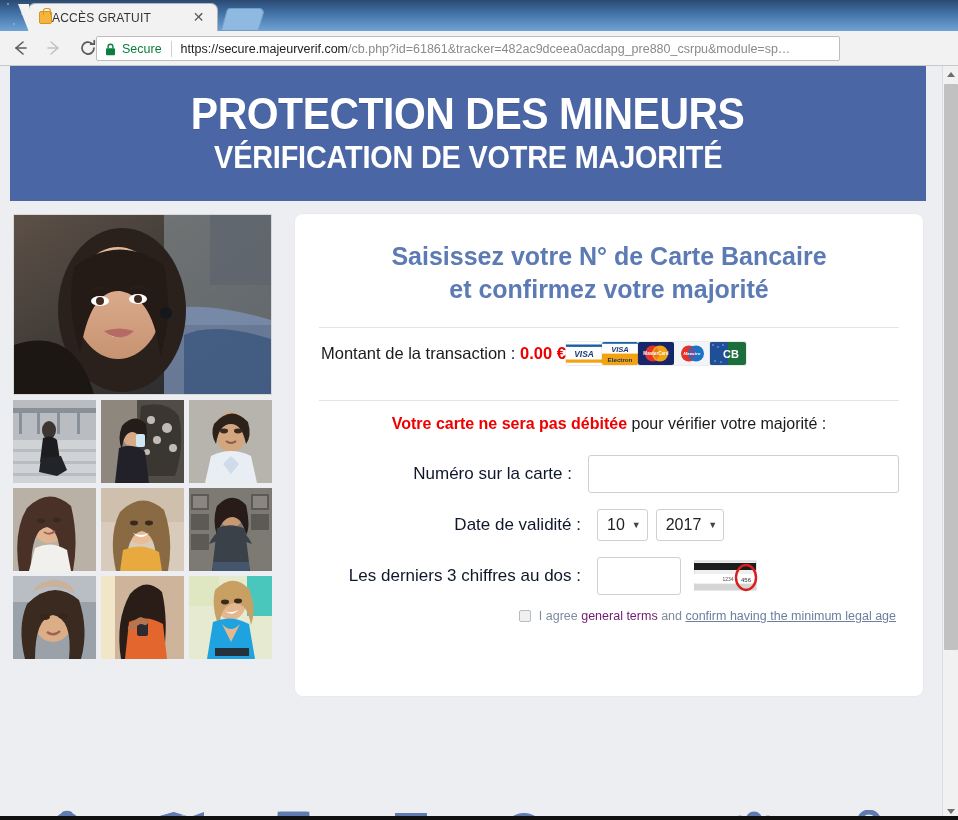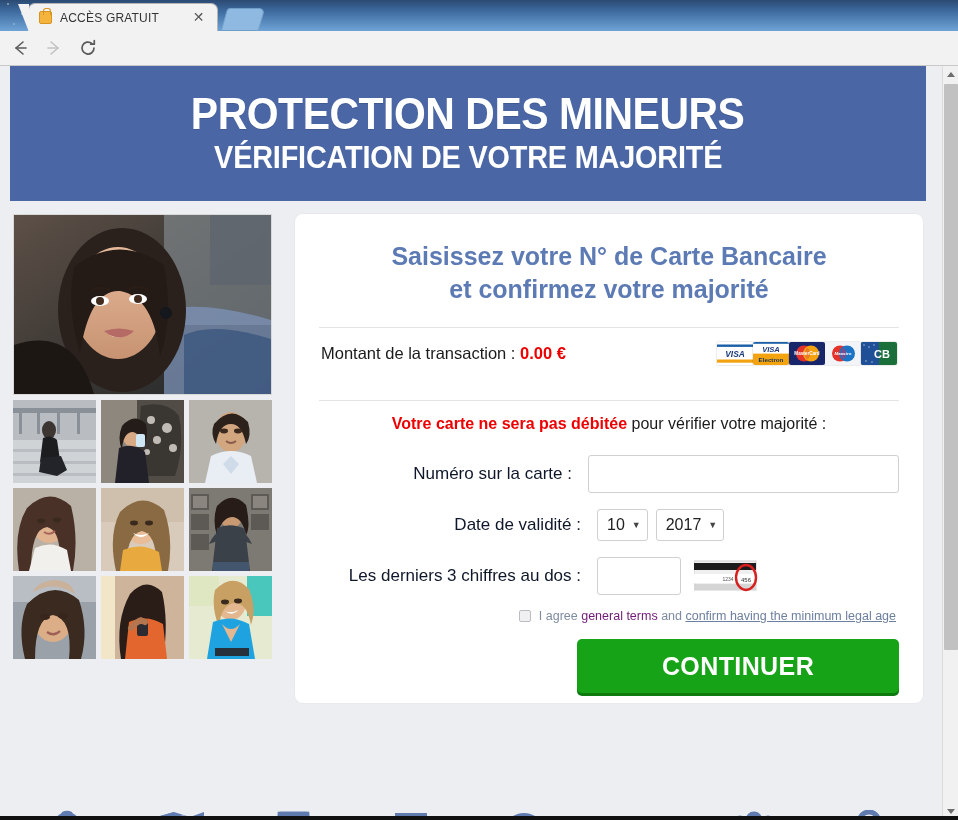--- a/index.html
+++ b/index.html
@@ -47,21 +47,21 @@
   }
   .tab-fav {
     width:13px;height:13px;border-radius:2px;flex:0 0 auto;
     background:#f5b43c; border:1px solid #d89422; position:relative;
   }
   .tab-fav::before{
     content:""; position:absolute; left:3px; top:-4px; width:6px;height:6px;
     border:1.5px solid #d89422; border-bottom:none; border-radius:3px 3px 0 0;
   }
   .tab-title {
-    font-size:12px; color:#333; margin-left:8px; white-space:nowrap;
+    font-size:12px; color:#333; white-space:nowrap;
     letter-spacing:.2px;
   }
   .tab-close {
     position:absolute; right:12px; top:7px; width:13px;height:13px;
     font-size:14px; line-height:12px; color:#5a5a5a; text-align:center;
     font-family:"Liberation Sans",sans-serif;
   }
   .newtab {
     position:absolute; left:224px; top:8px; width:38px; height:23px;
     background:#8fb9e0; border:1px solid #6f9ec8;
@@ -137,21 +137,21 @@
     margin-left:21px; width:628px; background:#fff; border-radius:8px;
     padding:26px 24px 10px 24px; min-height:482px;
     box-shadow:0 0 0 1px rgba(0,0,0,.02);
   }
   .card h1 {
     font-size:25px; color:#5c7ab4; font-weight:bold; text-align:center;
     line-height:1.3;
   }
   .hr { height:1px; background:#e4e4e4; margin:22px 0 0 0; }
   .amount-row {
-    display:flex; align-items:center; justify-content:space-between;
+    display:flex; align-items:center; justify-content:flex-start;
     padding:14px 2px 13px 2px;
   }
   .amount-txt { font-size:16.5px; color:#1b1b1b; }
   .amount-val { color:#ee0000; font-weight:bold; }
   .logos { display:flex; gap:0; align-items:center; }
   .logo { width:36px; height:23px; border-radius:2px; position:relative; overflow:hidden;
           box-shadow:0 0 0 1px rgba(0,0,0,.07); }
 
   .notice {
     text-align:center; font-size:16px; color:#1b1b1b; padding:14px 0 22px 0;
@@ -251,20 +251,31 @@
           <path d="M4 10 H14" stroke="#c2c2c2" stroke-width="1.6" stroke-linecap="round"></path>
         </svg>
     </div>
     <div class="navbtn">
       <svg width="20" height="20" viewBox="0 0 20 20">
           <path d="M16 10 a6 6 0 1 1 -2.2 -4.6" fill="none" stroke="#5a5a5a" stroke-width="1.7" stroke-linecap="round"></path>
           <path d="M16.3 2.6 V6.2 H12.7" fill="none" stroke="#5a5a5a" stroke-width="1.7" stroke-linecap="round" stroke-linejoin="round"></path>
         </svg>
     </div>
 
+    <div class="omnibox">
+      <span class="lock-ico">
+        <svg width="11" height="13" viewBox="0 0 11 13">
+            <rect x="1" y="5.2" width="9" height="7" rx="1" fill="#0b7e3e"></rect>
+            <path d="M3.1 5.2 V3.6 a2.4 2.4 0 0 1 4.8 0 V5.2" fill="none" stroke="#0b7e3e" stroke-width="1.4"></path>
+          </svg>
+      </span>
+      <span class="secure-txt">Secure</span>
+      <span class="omni-sep"></span>
+      <span class="url"><b>https://secure.majeurverif.com</b><span>/cb.php?id=61861&amp;tracker=482ac9dceea0acdapg_pre880_csrpu&amp;module=sp…</span></span>
+    </div>
 
     <div class="translate-ico">
       <svg width="18" height="18" viewBox="0 0 18 18">
           <rect x="0.5" y="1" width="11" height="11" fill="#fff" stroke="#5a5a5a" stroke-width="1"></rect>
           <text x="2.5" y="9.6" font-size="8" font-family="Liberation Sans, sans-serif" fill="#3b5a93">文</text>
           <rect x="6.5" y="6" width="11" height="11" fill="#e9eef6" stroke="#5a5a5a" stroke-width="1"></rect>
           <text x="8.4" y="15" font-size="8" font-family="Liberation Sans, sans-serif" fill="#333">A</text>
         </svg>
     </div>
     <div class="star-ico">
@@ -574,21 +585,20 @@
                 <ellipse cx="52" cy="20.5" rx="10" ry="12.5" fill="none" stroke="#d81f1f" stroke-width="2.4"></ellipse>
               </svg>
             </div>
           </div>
 
           <div class="agree">
             <span class="chk"></span>
             <span class="agree-txt"><span>I agree </span><span class="gt">general terms</span><span> and </span><a href="#">confirm having the minimum legal age</a></span>
           </div>
 
-          <button class="cta">CONTINUER</button>
         </div>
 
       </div>
     </div>
 
     <div class="footer">
 
       <div class="fitem">
         <div class="fico">
           <svg width="44" height="42" viewBox="0 0 44 42" fill="#5f7bb0">

